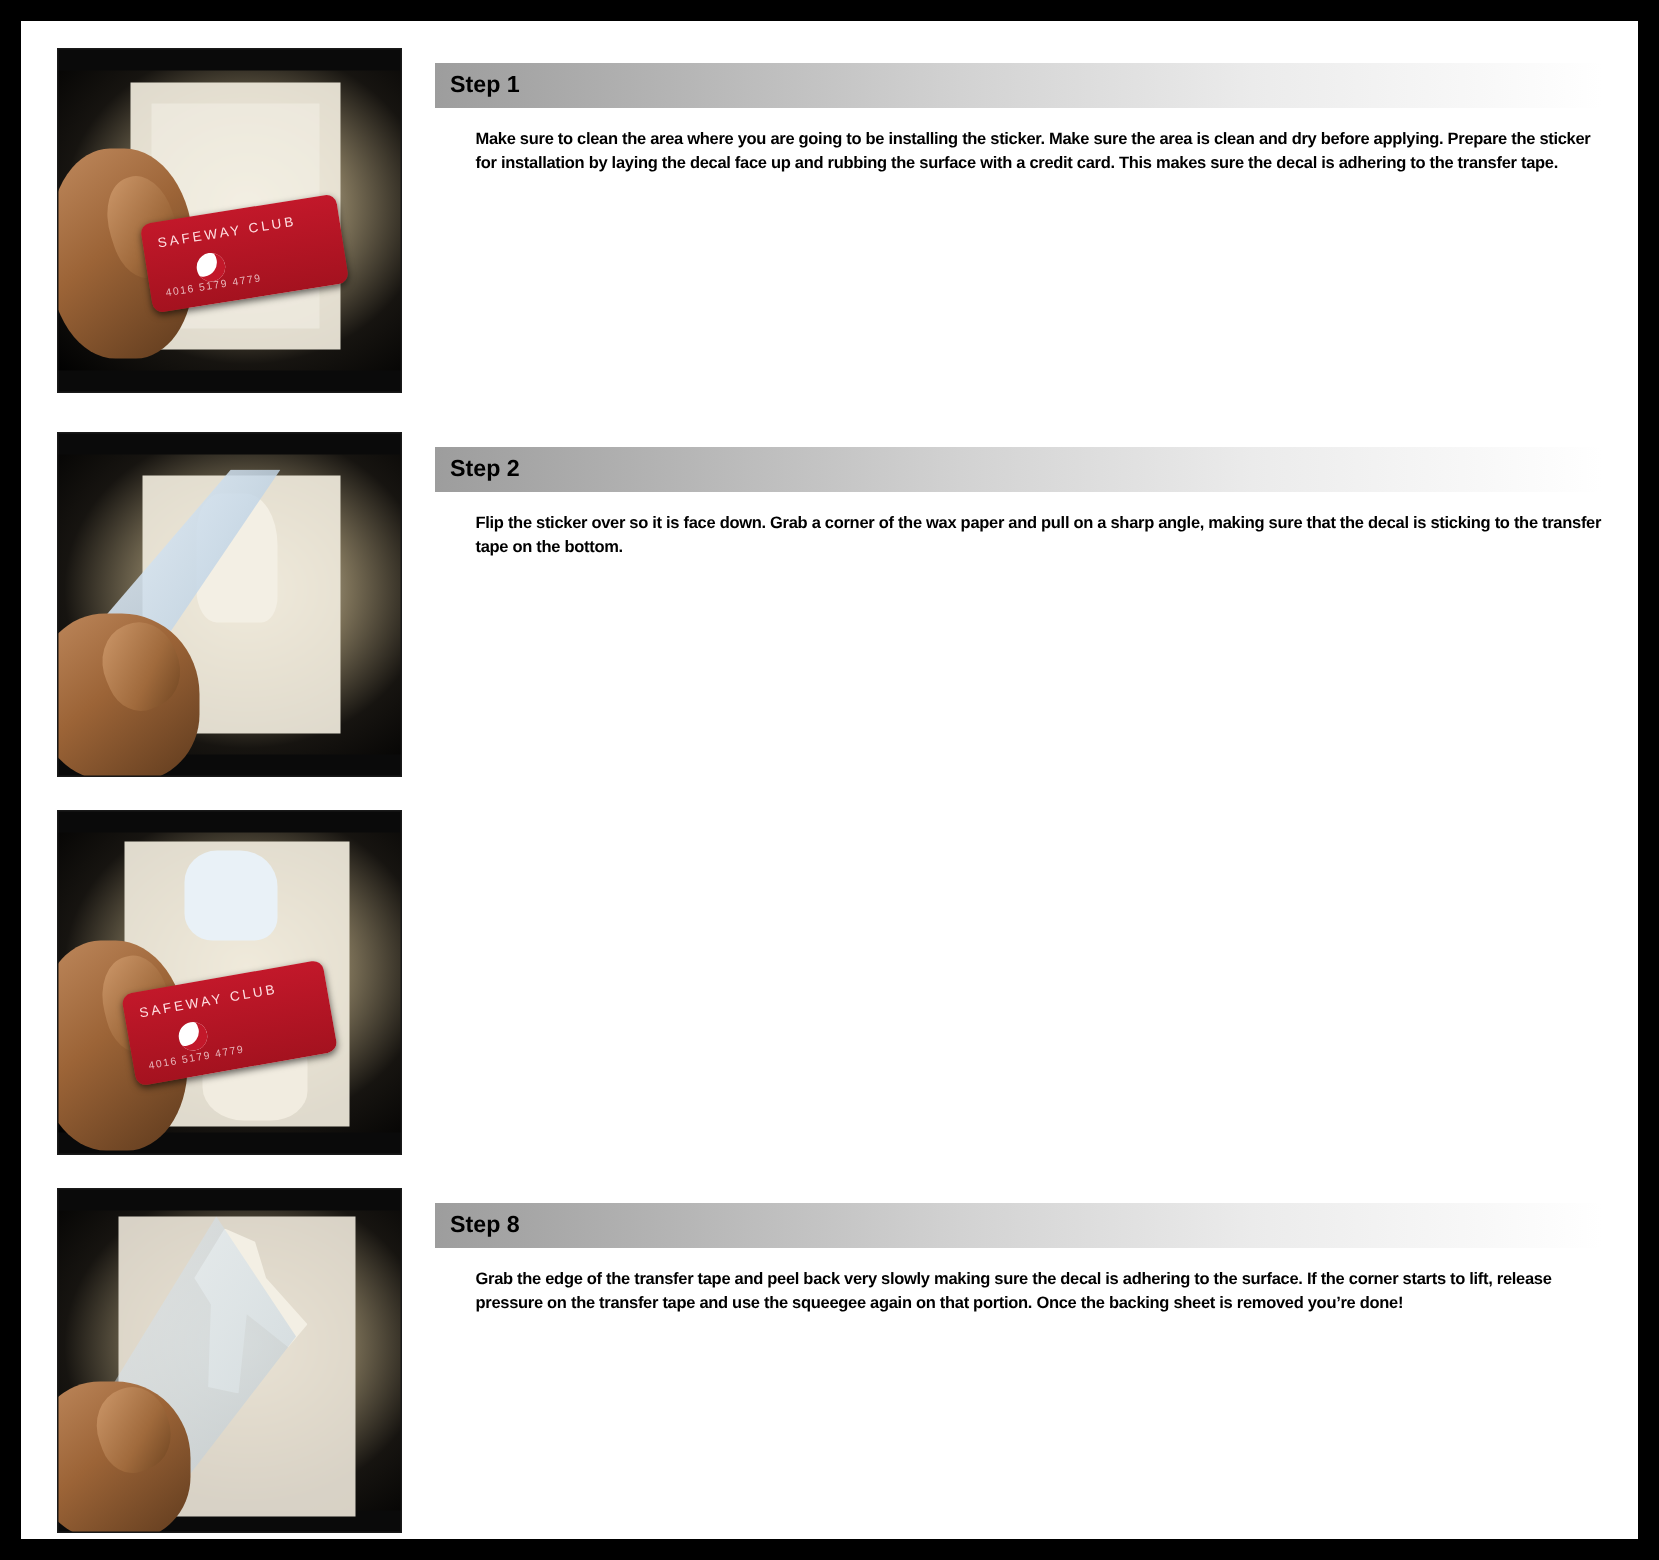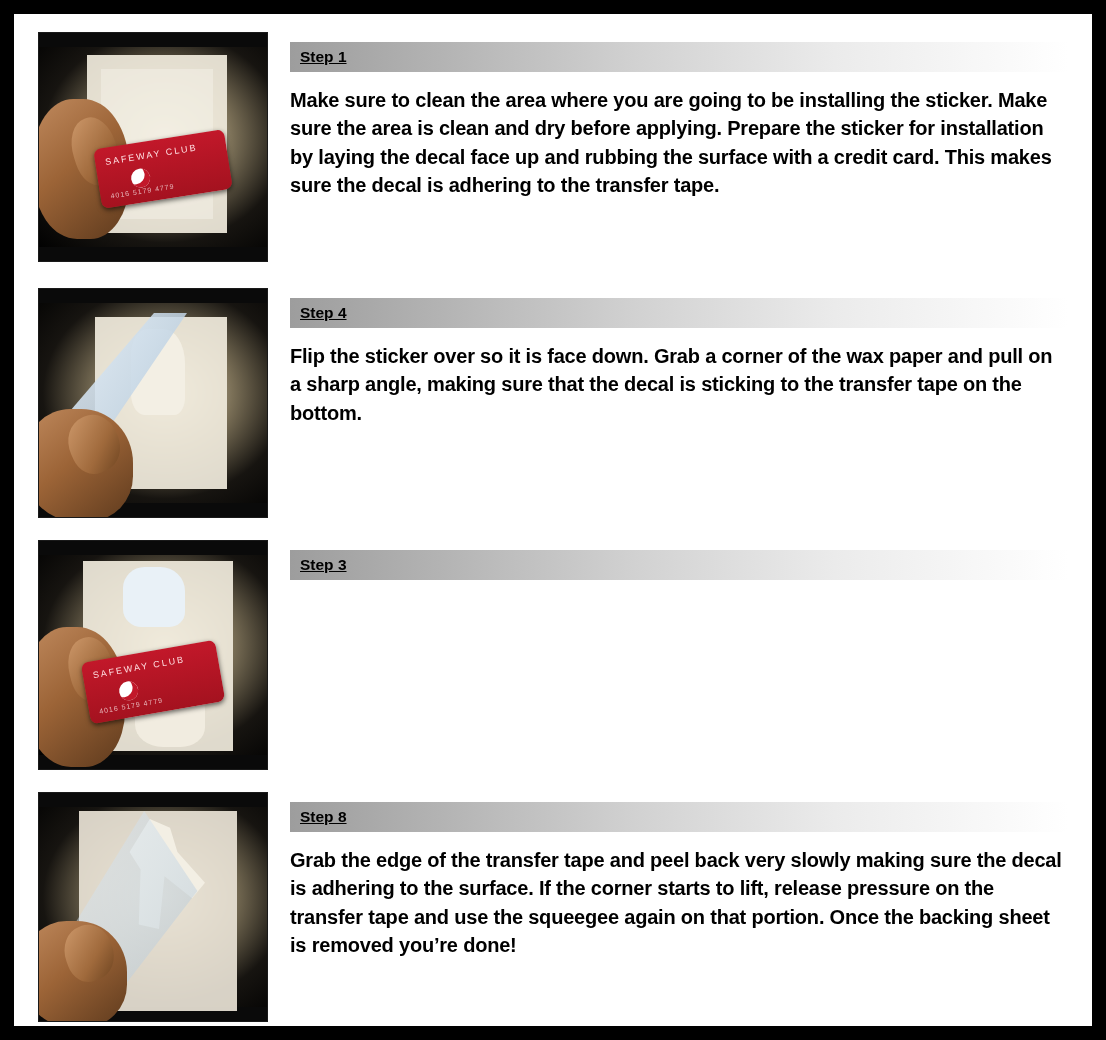--- a/index.html
+++ b/index.html
@@ -138,29 +138,29 @@
   .step-header {
     height: 30px;
     display: flex;
     align-items: center;
     padding-left: 10px;
     background: linear-gradient(90deg, #9d9d9d 0%, #b4b4b4 20%, #d2d2d2 45%, #ebebeb 70%, #ffffff 100%);
     font-weight: bold;
     font-size: 15.5px;
     color: #000000;
     margin-top: 8px;
-    text-decoration: underline;
   }
   .step-body {
     margin-top: 14px;
-    font-size: 20px;
+    font-size: 11px;
     font-weight: bold;
     line-height: 1.42;
     color: #000000;
     letter-spacing: -0.2px;
+    margin-left: 27px;
   }
   .step-body p {
     margin: 0 0 16px 0;
   }
   .step-body p:last-child { margin-bottom: 0; }
 
   .gap1 { height: 26px; }
   .gap2 { height: 22px; }
   .gap3 { height: 22px; }
 </style>
@@ -201,21 +201,21 @@
           <div class="photo h2">
             <div class="glow"></div>
             <div class="paper" style="left:56px; top:28px; width:132px; height:172px; background:#efe9dc;"></div>
             <div class="silhouette" style="left:92px; top:40px; width:54px; height:86px; border-radius:30% 40% 20% 25%;"></div>
             <div class="peel" style="left:30px; top:24px; width:118px; height:160px; clip-path: polygon(72% 0%, 100% 0%, 8% 100%, 0% 62%);"></div>
             <div class="hand" style="left:-14px; top:120px; width:108px; height:112px;"></div>
             <div class="thumb" style="left:30px; top:126px; width:50px; height:58px; transform:rotate(-24deg);"></div>
           </div>
         </div>
         <div class="text-col">
-          <div class="step-header">Step 4</div>
+          <div class="step-header">Step 2</div>
           <div class="step-body">
             <p>Flip the sticker over so it is face down.  Grab a corner of the wax paper and pull on a sharp angle, making sure that the decal is sticking to the transfer tape on the bottom.</p>
           </div>
         </div>
       </div>
 
       <div class="gap2"></div>
 
       <div class="step-row">
         <div class="photo-col">
@@ -227,21 +227,20 @@
             <div class="hand" style="left:-14px; top:86px; width:100px; height:140px;"></div>
             <div class="thumb" style="left:30px; top:96px; width:44px; height:64px; transform:rotate(-14deg);"></div>
             <div class="card" style="left:46px; top:110px; width:136px; height:62px; transform:rotate(-10deg);">
               <div class="card-text">SAFEWAY CLUB</div>
               <div class="swirl"></div>
               <div class="card-num">4016 5179 4779</div>
             </div>
           </div>
         </div>
         <div class="text-col">
-          <div class="step-header">Step 3</div>
         </div>
       </div>
 
       <div class="gap3"></div>
 
       <div class="step-row">
         <div class="photo-col">
           <div class="photo h4">
             <div class="glow"></div>
             <div class="paper" style="left:40px; top:18px; width:158px; height:200px; background:#e7e1d4;"></div>

